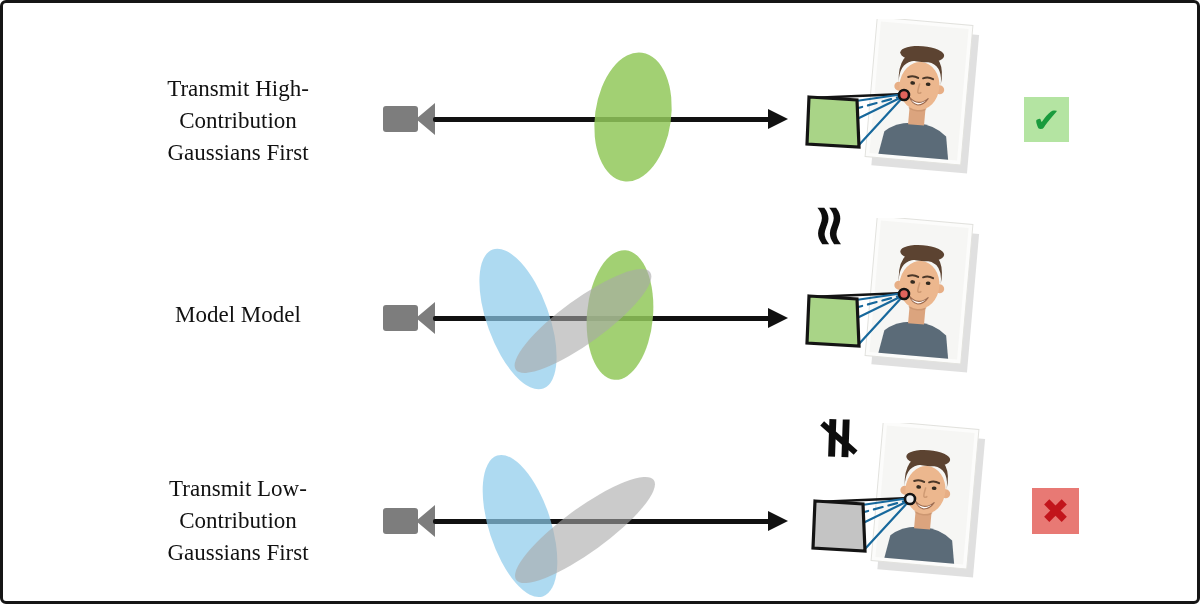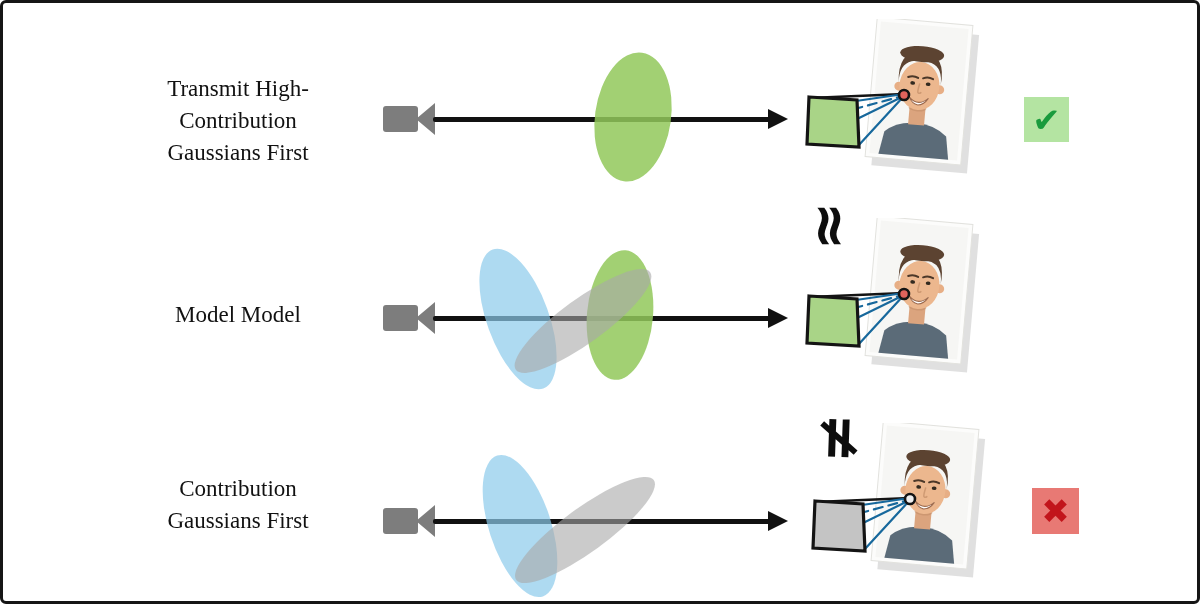--- a/index.html
+++ b/index.html
@@ -144,20 +144,21 @@
       <line x1="25" y1="124" x2="121" y2="77" stroke="#17689c" stroke-width="2.2"></line>
       <line x1="27" y1="102" x2="116" y2="78" stroke="#17689c" stroke-width="2.2" stroke-dasharray="9 6"></line>
     </g>
     <polygon points="26,78 74,81 76,128 24,125" fill="#a9d487" stroke="#141414" stroke-width="3.2"></polygon>
     <circle cx="121" cy="76" r="5" fill="#e0635c" stroke="#141414" stroke-width="2.6"></circle>
   </svg>
 </div>
 
 <div>
   <div class="row-label" style="left:85px; top:470px;">
+    <span class="lbl-line">Transmit Low-</span>
     <span class="lbl-line">Contribution</span>
     <span class="lbl-line">Gaussians First</span>
   </div>
 
   <div class="camera" style="left:380px; top:502px;">
     <div class="camera-body"></div>
     <div class="camera-lens"></div>
   </div>
 
   <div class="arrow-line" style="left:430px; top:516px; width:338px;"></div>

